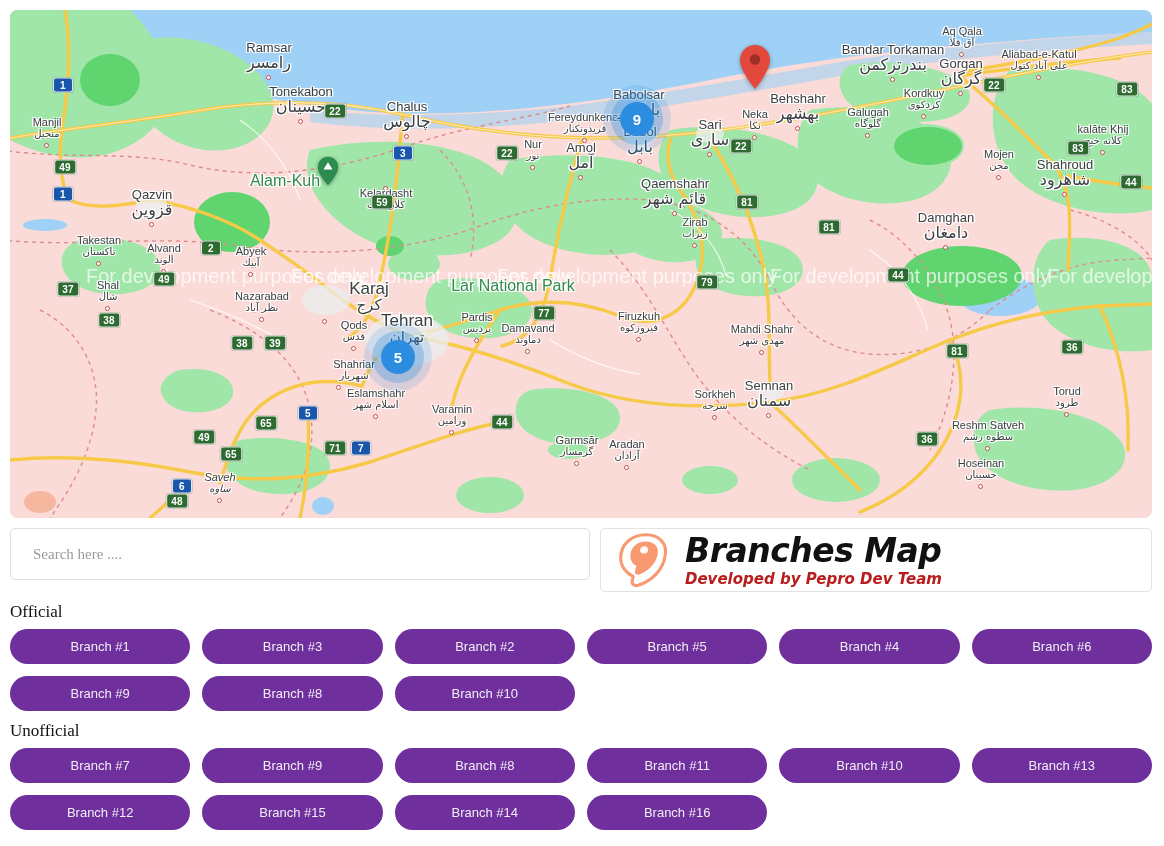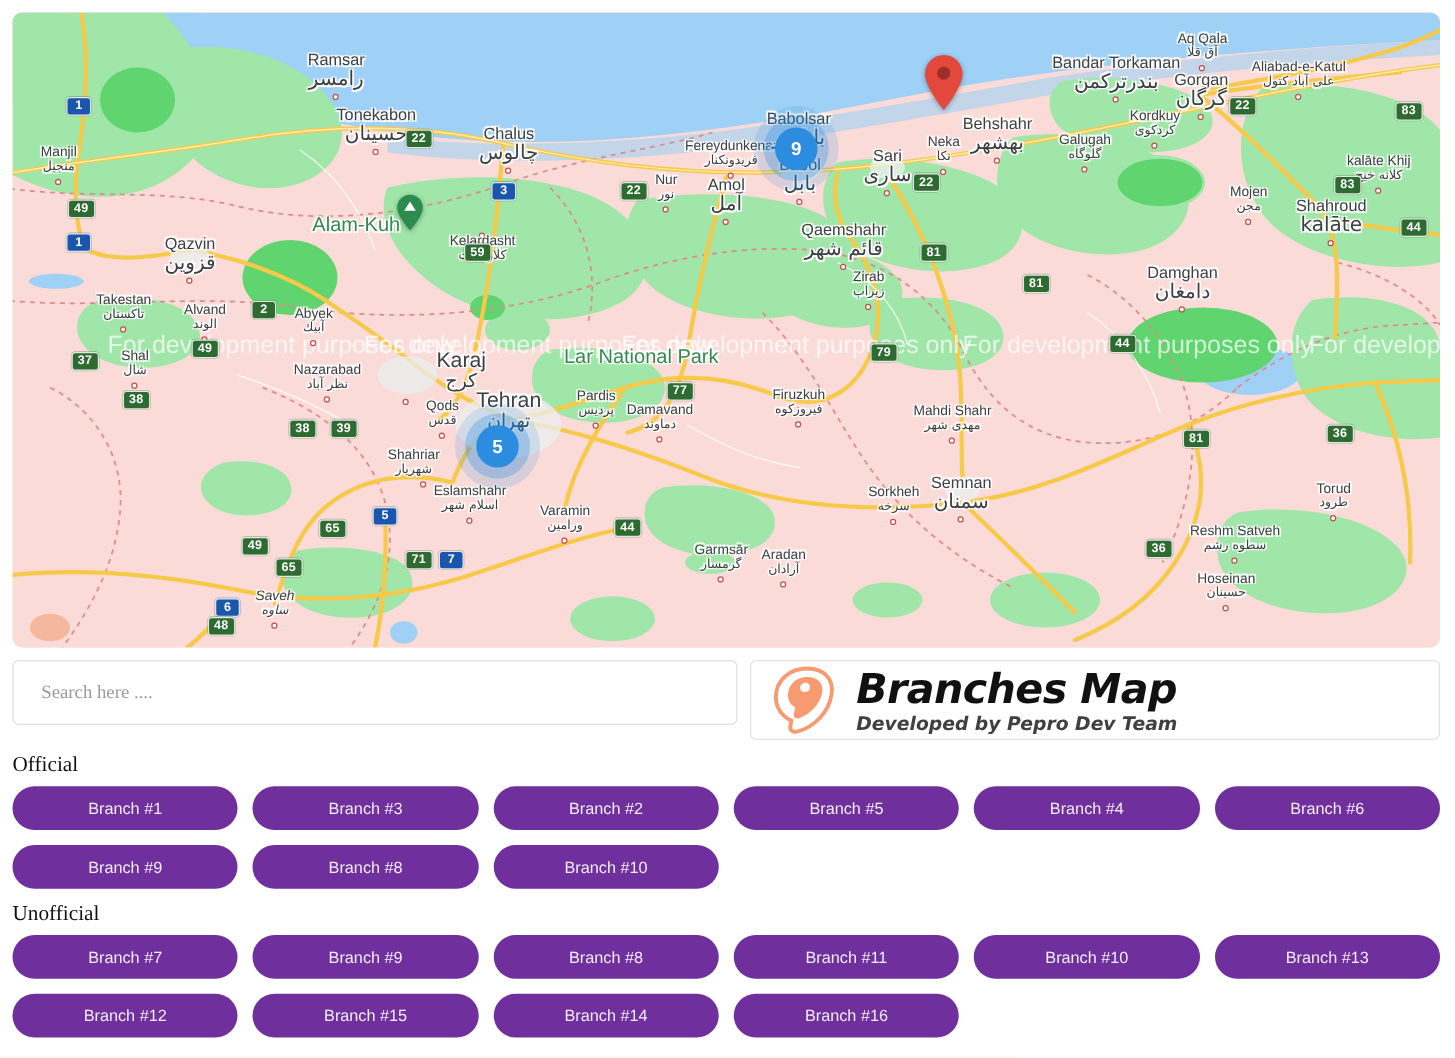--- a/index.html
+++ b/index.html
@@ -162,21 +162,21 @@
     font-weight: 700;
     font-style: italic;
     color: #111;
     letter-spacing: -0.5px;
   }
   #brand-sub {
     font-family: "DejaVu Sans", sans-serif;
     font-size: 15px;
     font-weight: 700;
     font-style: italic;
-    color: #404040;
+    color: #b91c1c;
     margin-top: 5px;
   }
 
   
   .section { margin: 10px 12px 0 10px; }
   .section-title {
     font-family: "Liberation Serif", serif;
     font-size: 17px;
     color: #111;
     margin-bottom: 7px;
@@ -445,21 +445,21 @@
         <span class="fa">كلانه خيج</span>
       </div>
       <div class="city-dot" style="left: 989px; top: 168px;"></div>
       <div class="map-label town" style="left: 989px; top: 150px;">
         <span class="en">Mojen</span>
         <span class="fa">مجن</span>
       </div>
       <div class="city-dot" style="left: 1055px; top: 185px;"></div>
       <div class="map-label city" style="left: 1055px; top: 163px;">
         <span class="en">Shahroud</span>
-        <span class="fa">kalāte</span>
+        <span class="fa">شاهرود</span>
       </div>
       <div class="city-dot" style="left: 936px; top: 238px;"></div>
       <div class="map-label city" style="left: 936px; top: 216px;">
         <span class="en">Damghan</span>
         <span class="fa">دامغان</span>
       </div>
       <div class="city-dot" style="left: 665px; top: 204px;"></div>
       <div class="map-label city" style="left: 665px; top: 182px;">
         <span class="en">Qaemshahr</span>
         <span class="fa">قائم شهر</span>
@@ -526,21 +526,21 @@
       <div class="map-label city-major" style="left: 315px; top: 286px; margin-left: 44px;">
         <span class="en">Karaj</span>
         <span class="fa">كرج</span>
       </div>
       <div class="city-dot" style="left: 344px; top: 339px;"></div>
       <div class="map-label town" style="left: 344px; top: 321px;">
         <span class="en">Qods</span>
         <span class="fa">قدس</span>
       </div>
       <div class="city-dot" style="left: 329px; top: 378px;"></div>
-      <div class="map-label town" style="left: 321px; top: 360px;">
+      <div class="map-label town" style="left: 344px; top: 360px;">
         <span class="en">Shahriar</span>
         <span class="fa">شهريار</span>
       </div>
       <div class="city-dot" style="left: 366px; top: 407px;"></div>
       <div class="map-label town" style="left: 366px; top: 389px;">
         <span class="en">Eslamshahr</span>
         <span class="fa">اسلام شهر</span>
       </div>
       <div class="city-dot" style="left: 442px; top: 423px;"></div>
       <div class="map-label town" style="left: 442px; top: 405px;">

